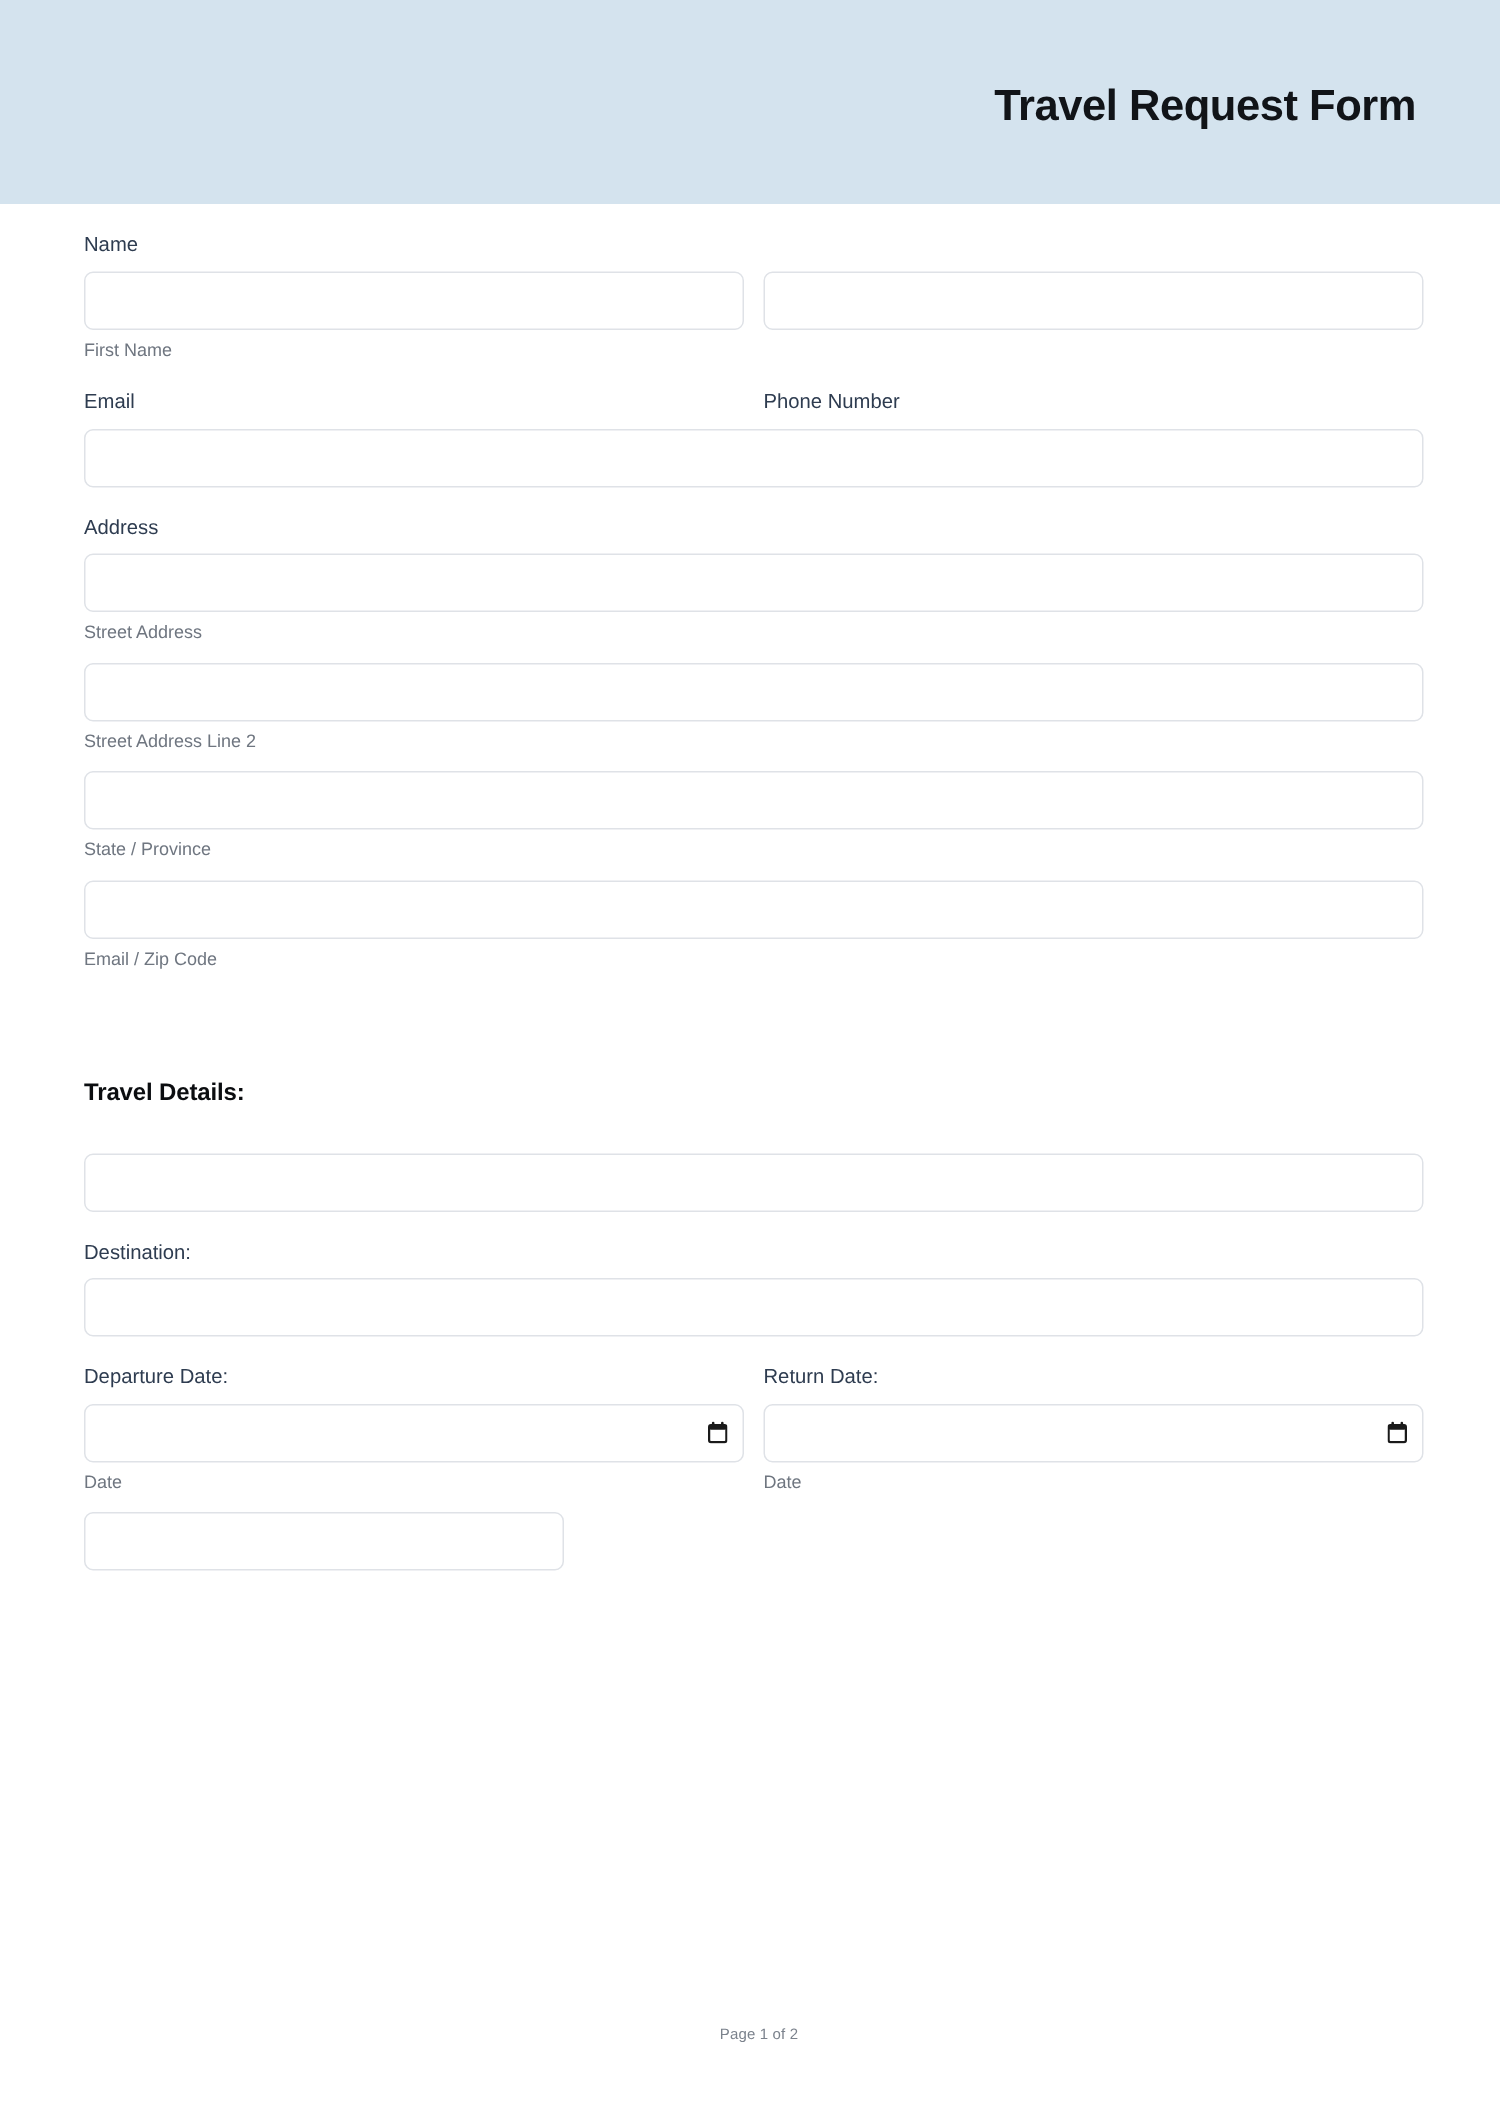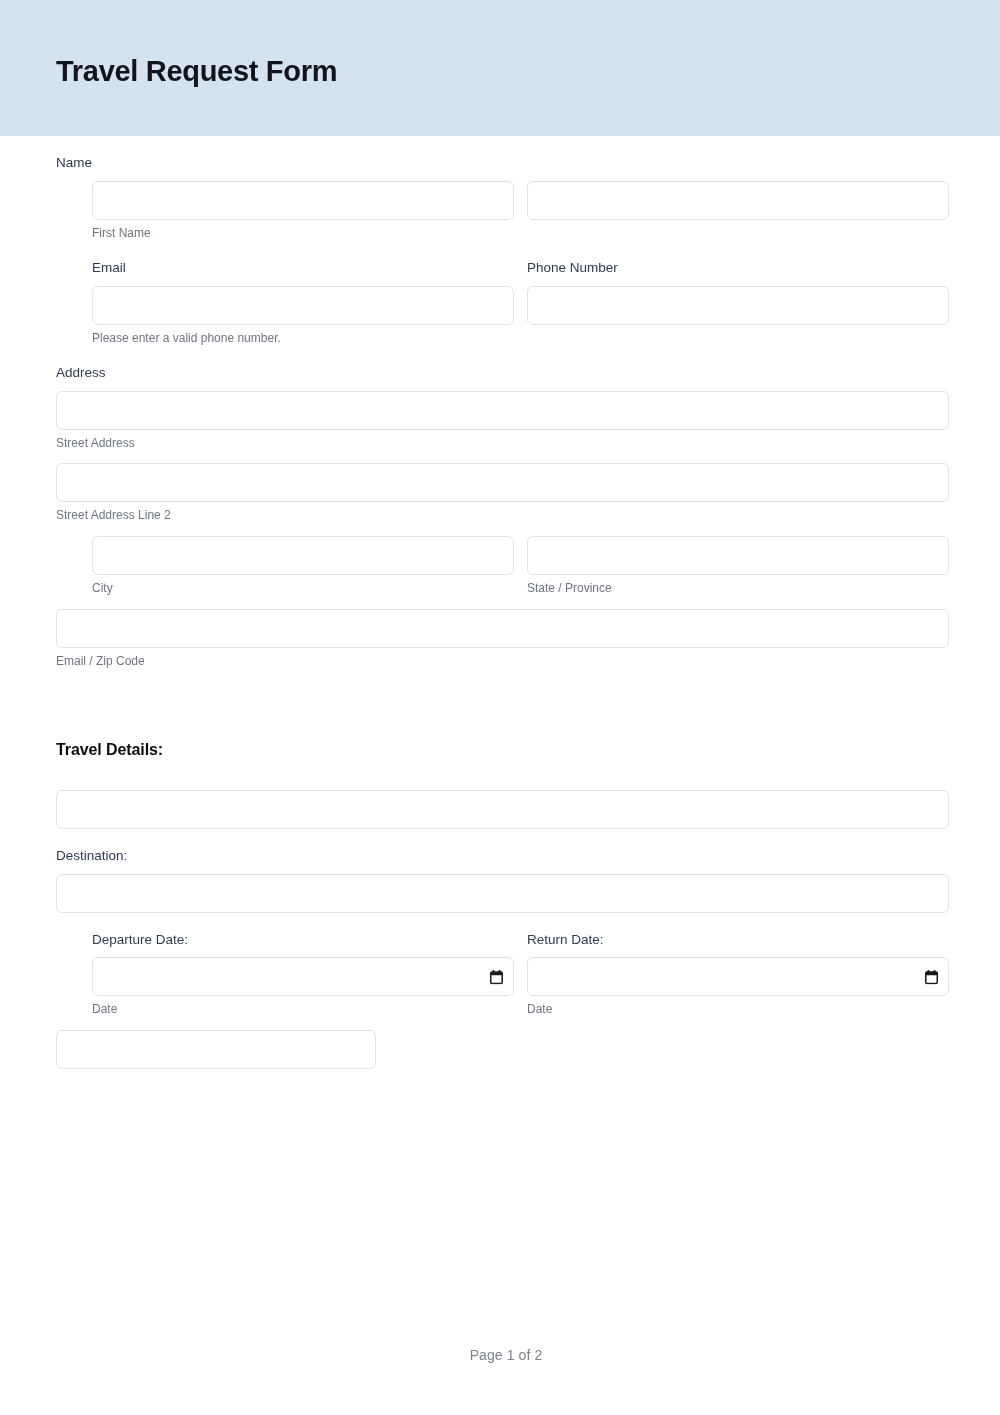--- a/index.html
+++ b/index.html
@@ -16,20 +16,21 @@
     overflow: hidden;
   }
 
   
   .form-header {
     background: #d4e3ee;
     height: 136px;
     padding: 0 56px;
     display: flex;
     align-items: center;
+    justify-content: flex-end;
   }
   .form-title {
     font-size: 29px;
     font-weight: bold;
     color: #111418;
     letter-spacing: -0.3px;
     margin: 0;
     padding-top: 6px;
   }
 
@@ -68,21 +69,20 @@
     font-size: 13.5px;
     color: #2e3c50;
     padding: 0 11px;
     outline: none;
   }
   .text-input::placeholder { color: #9aa1ab; }
 
   .row {
     display: flex;
     gap: 13px;
-    margin-left: 36px;
   }
   .col { flex: 1 1 0; min-width: 0; }
 
   
   .gap-18 { height: 18px; }
   .gap-12 { height: 12px; }
 
   
   .date-wrap { position: relative; }
   .date-wrap .text-input { padding-right: 36px; }
@@ -109,21 +109,21 @@
 
   
   .form-footer {
     position: absolute;
     left: 0;
     right: 0;
     top: 1346px;
     text-align: center;
   }
   .page-indicator {
-    font-size: 14px;
+    font-size: 10px;
     color: #7b828c;
     letter-spacing: 0.1px;
     padding-left: 12px;
   }
 </style>
 </head>
 <body>
 
 <div class="form-header">
   <h1 class="form-title">Travel Request Form</h1>
@@ -150,24 +150,20 @@
     <div class="row">
       <div class="col">
         <label class="field-label">Email</label>
       </div>
       <div class="col">
         <label class="field-label">Phone Number</label>
       </div>
     </div>
     <div class="row">
       <div class="col">
-        <input class="text-input" type="tel" placeholder="" style="">
-        <span class="sub-label">Please enter a valid phone number.</span>
-      </div>
-      <div class="col">
         <input class="text-input" type="email" placeholder="" style="">
       </div>
     </div>
   </div>
 
   <div class="gap-18"></div>
 
   <div class="field-block">
     <label class="field-label">Address</label>
 
@@ -175,24 +171,20 @@
     <span class="sub-label">Street Address</span>
 
     <div class="gap-12"></div>
 
     <input class="text-input" type="text" placeholder="" style="">
     <span class="sub-label">Street Address Line 2</span>
 
     <div class="gap-12"></div>
 
     <div class="row">
-      <div class="col">
-        <input class="text-input" type="text" placeholder="" style="">
-        <span class="sub-label">City</span>
-      </div>
       <div class="col">
         <input class="text-input" type="text" placeholder="" style="">
         <span class="sub-label">State / Province</span>
       </div>
     </div>
 
     <div class="gap-12"></div>
 
     <input class="text-input" type="text" placeholder="" style="">
     <span class="sub-label">Email / Zip Code</span>

